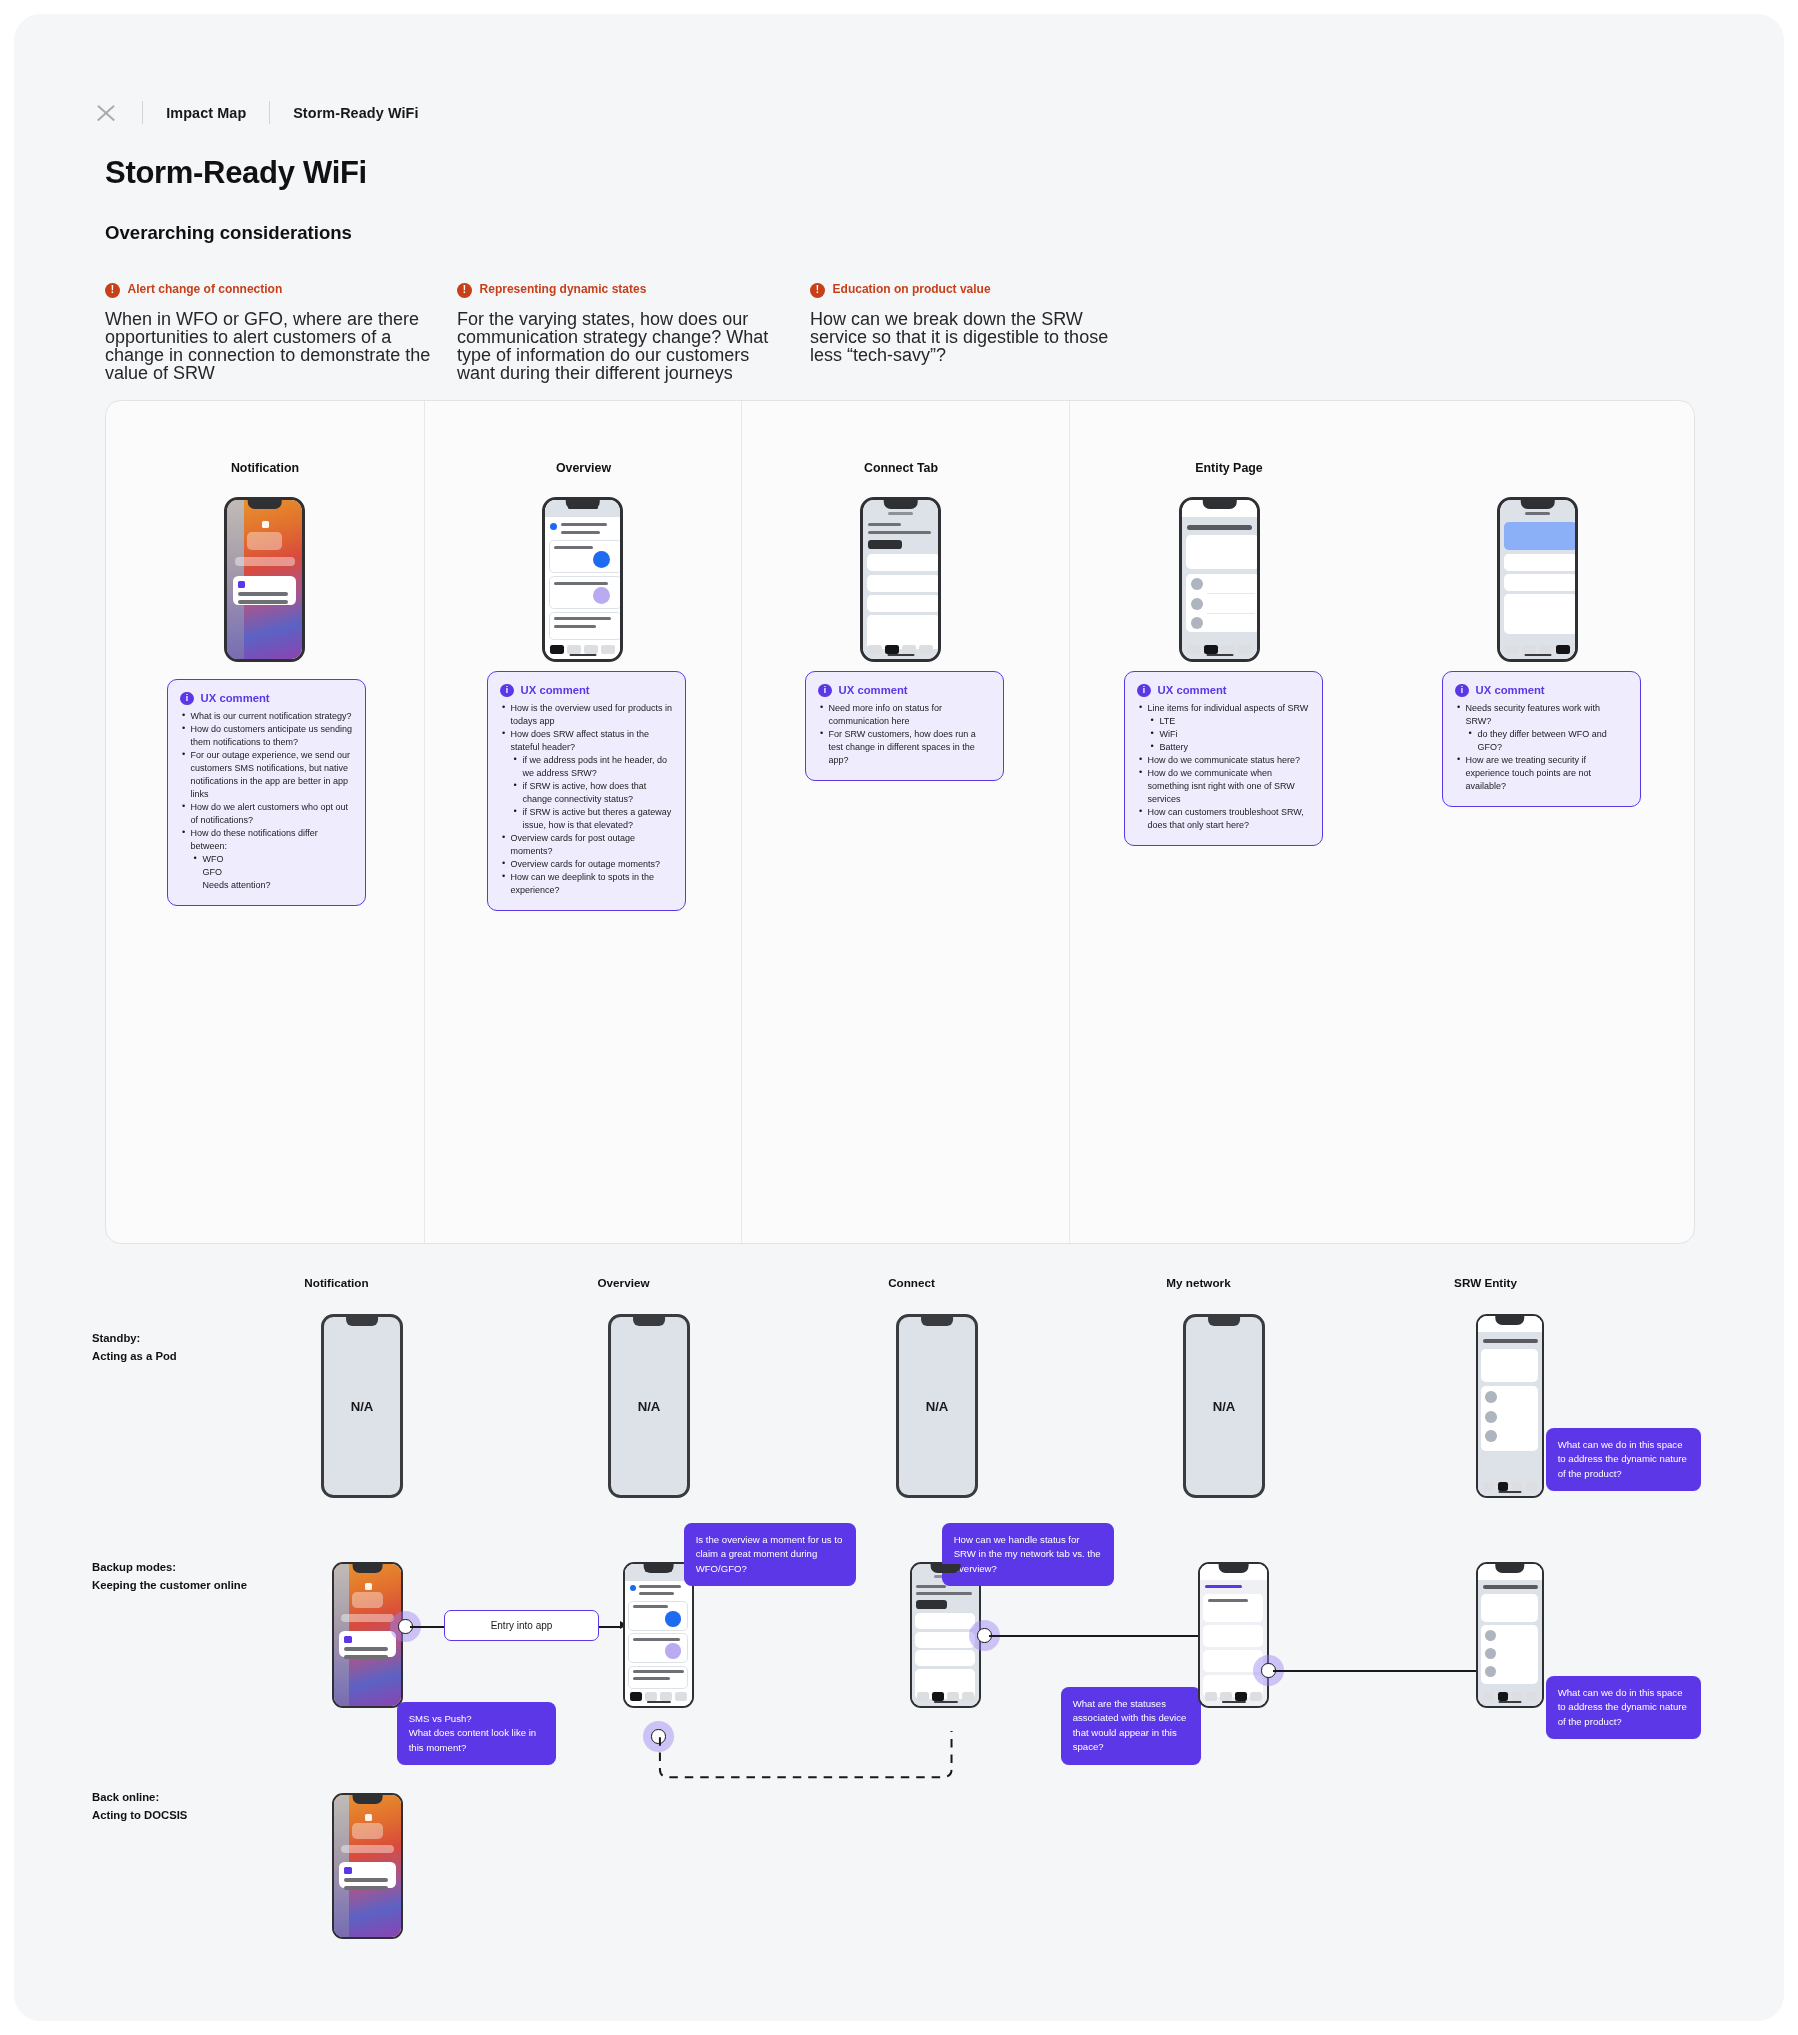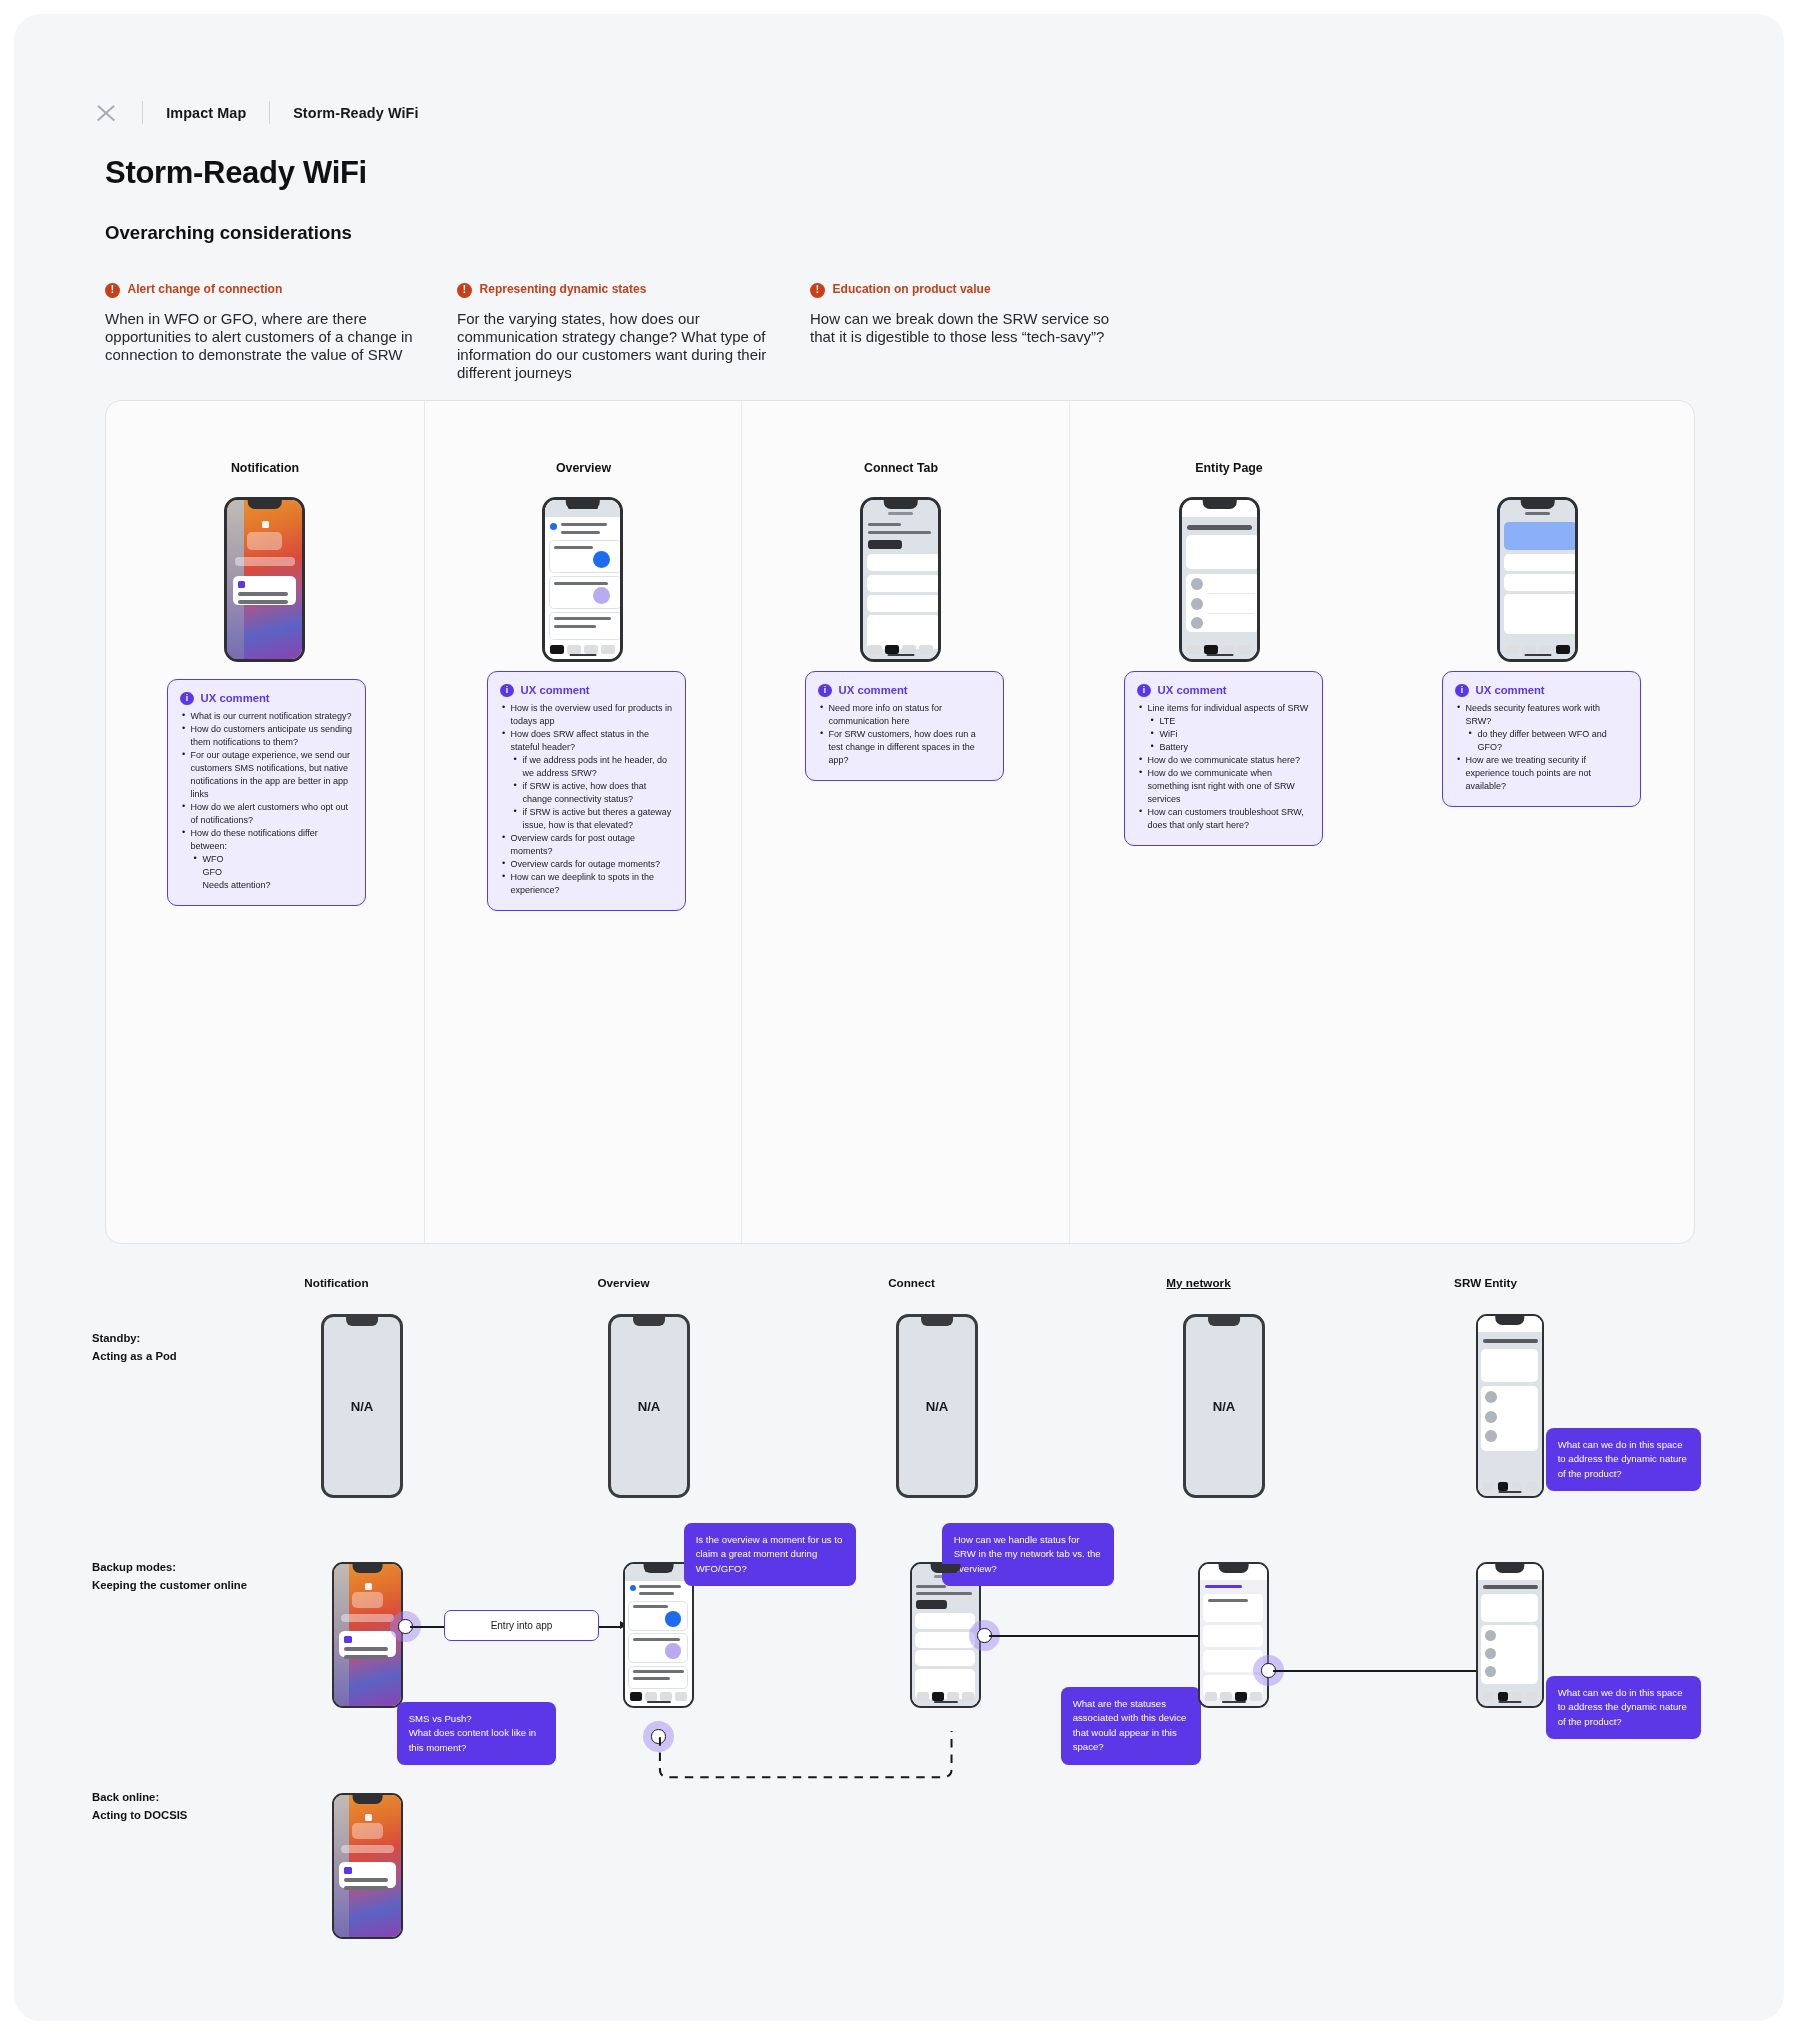--- a/index.html
+++ b/index.html
@@ -33,21 +33,21 @@
 
   
   .consider { position:absolute; width:326px; }
   .consider .chead { display:flex; align-items:flex-start; gap:7.8px; margin-bottom:12.4px; }
   .badge-i {
     width:14.8px; height:14.8px; border-radius:50%; background:#c7401a;
     color:#fff; font-size:10px; font-weight:700; line-height:14.8px; text-align:center;
     flex:none; margin-top:0.8px;
   }
   .consider .ctitle { font-size:12px; font-weight:700; color:#c7401a; line-height:14.8px; }
-  .consider .cbody { font-size:15px; line-height:18px; color:#26262b; }
+  .consider .cbody { font-size:18px; line-height:18px; color:#26262b; }
 
   
   .panel {
     position:absolute; left:91px; top:386px; width:1590px; height:844px;
     background:#fbfbfc; border:0.8px solid #e2e3e7; border-radius:15.5px;
   }
   .panel-col { position:absolute; top:0; height:100%; border-left:0.8px solid #e7e8ec; }
   .panel-col.first { border-left:none; }
   .col-title {
     position:absolute; top:60px; width:100%; text-align:center;
@@ -378,21 +378,21 @@
         <li>Needs security features work with SRW?</li>
         <li class="sub">do they differ between WFO and GFO?</li>
         <li>How are we treating security if experience touch points are not available?</li>
       </ul>
     </div>
   </div>
 
   <div class="jcol-title" style="left:245px; top:1262px;">Notification</div>
   <div class="jcol-title" style="left:532px; top:1262px;">Overview</div>
   <div class="jcol-title" style="left:820px; top:1262px;">Connect</div>
-  <div class="jcol-title" style="left:1107px; top:1262px;text-decoration:underline;">My network</div>
+  <div class="jcol-title" style="left:1107px; top:1262px;">My network</div>
   <div class="jcol-title" style="left:1394px; top:1262px;">SRW Entity</div>
 
   <div class="jrow-label" style="left:78px; top:1315px;">
     <div>Standby:</div>
     <div>Acting as a Pod</div>
   </div>
   <div class="jrow-label" style="left:78px; top:1544px;">
     <div>Backup modes:</div>
     <div>Keeping the customer online</div>
   </div>

